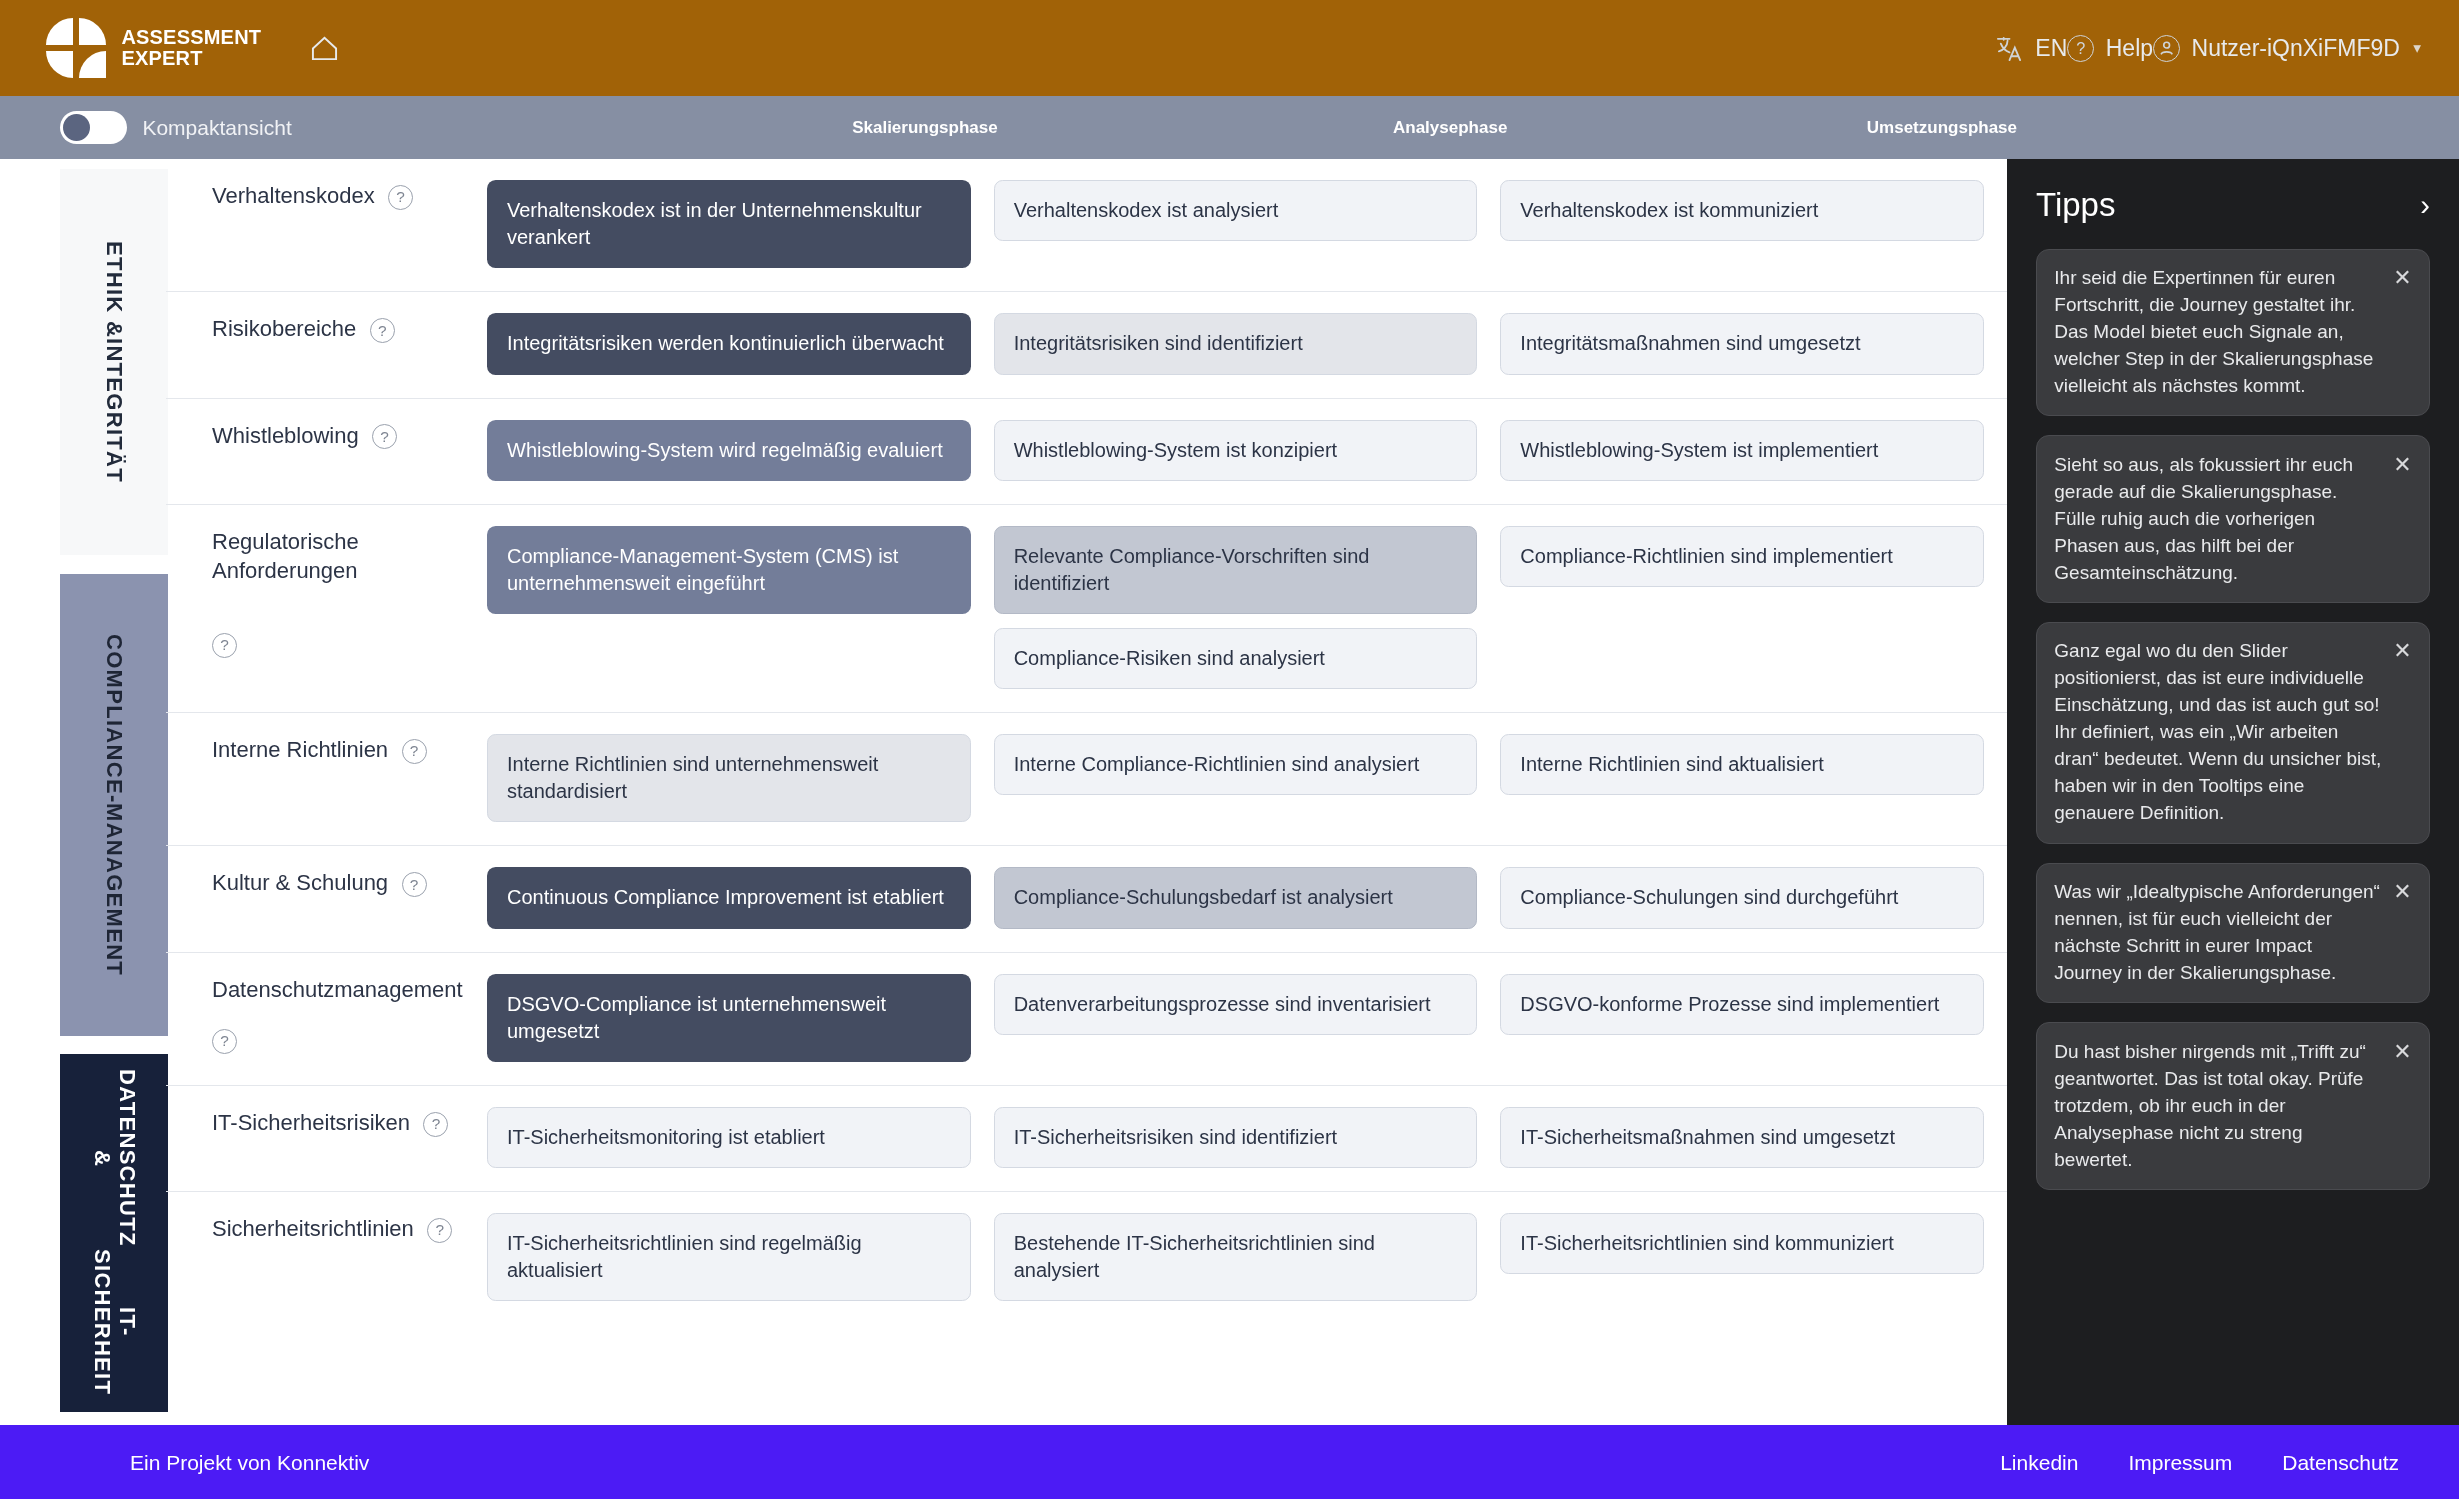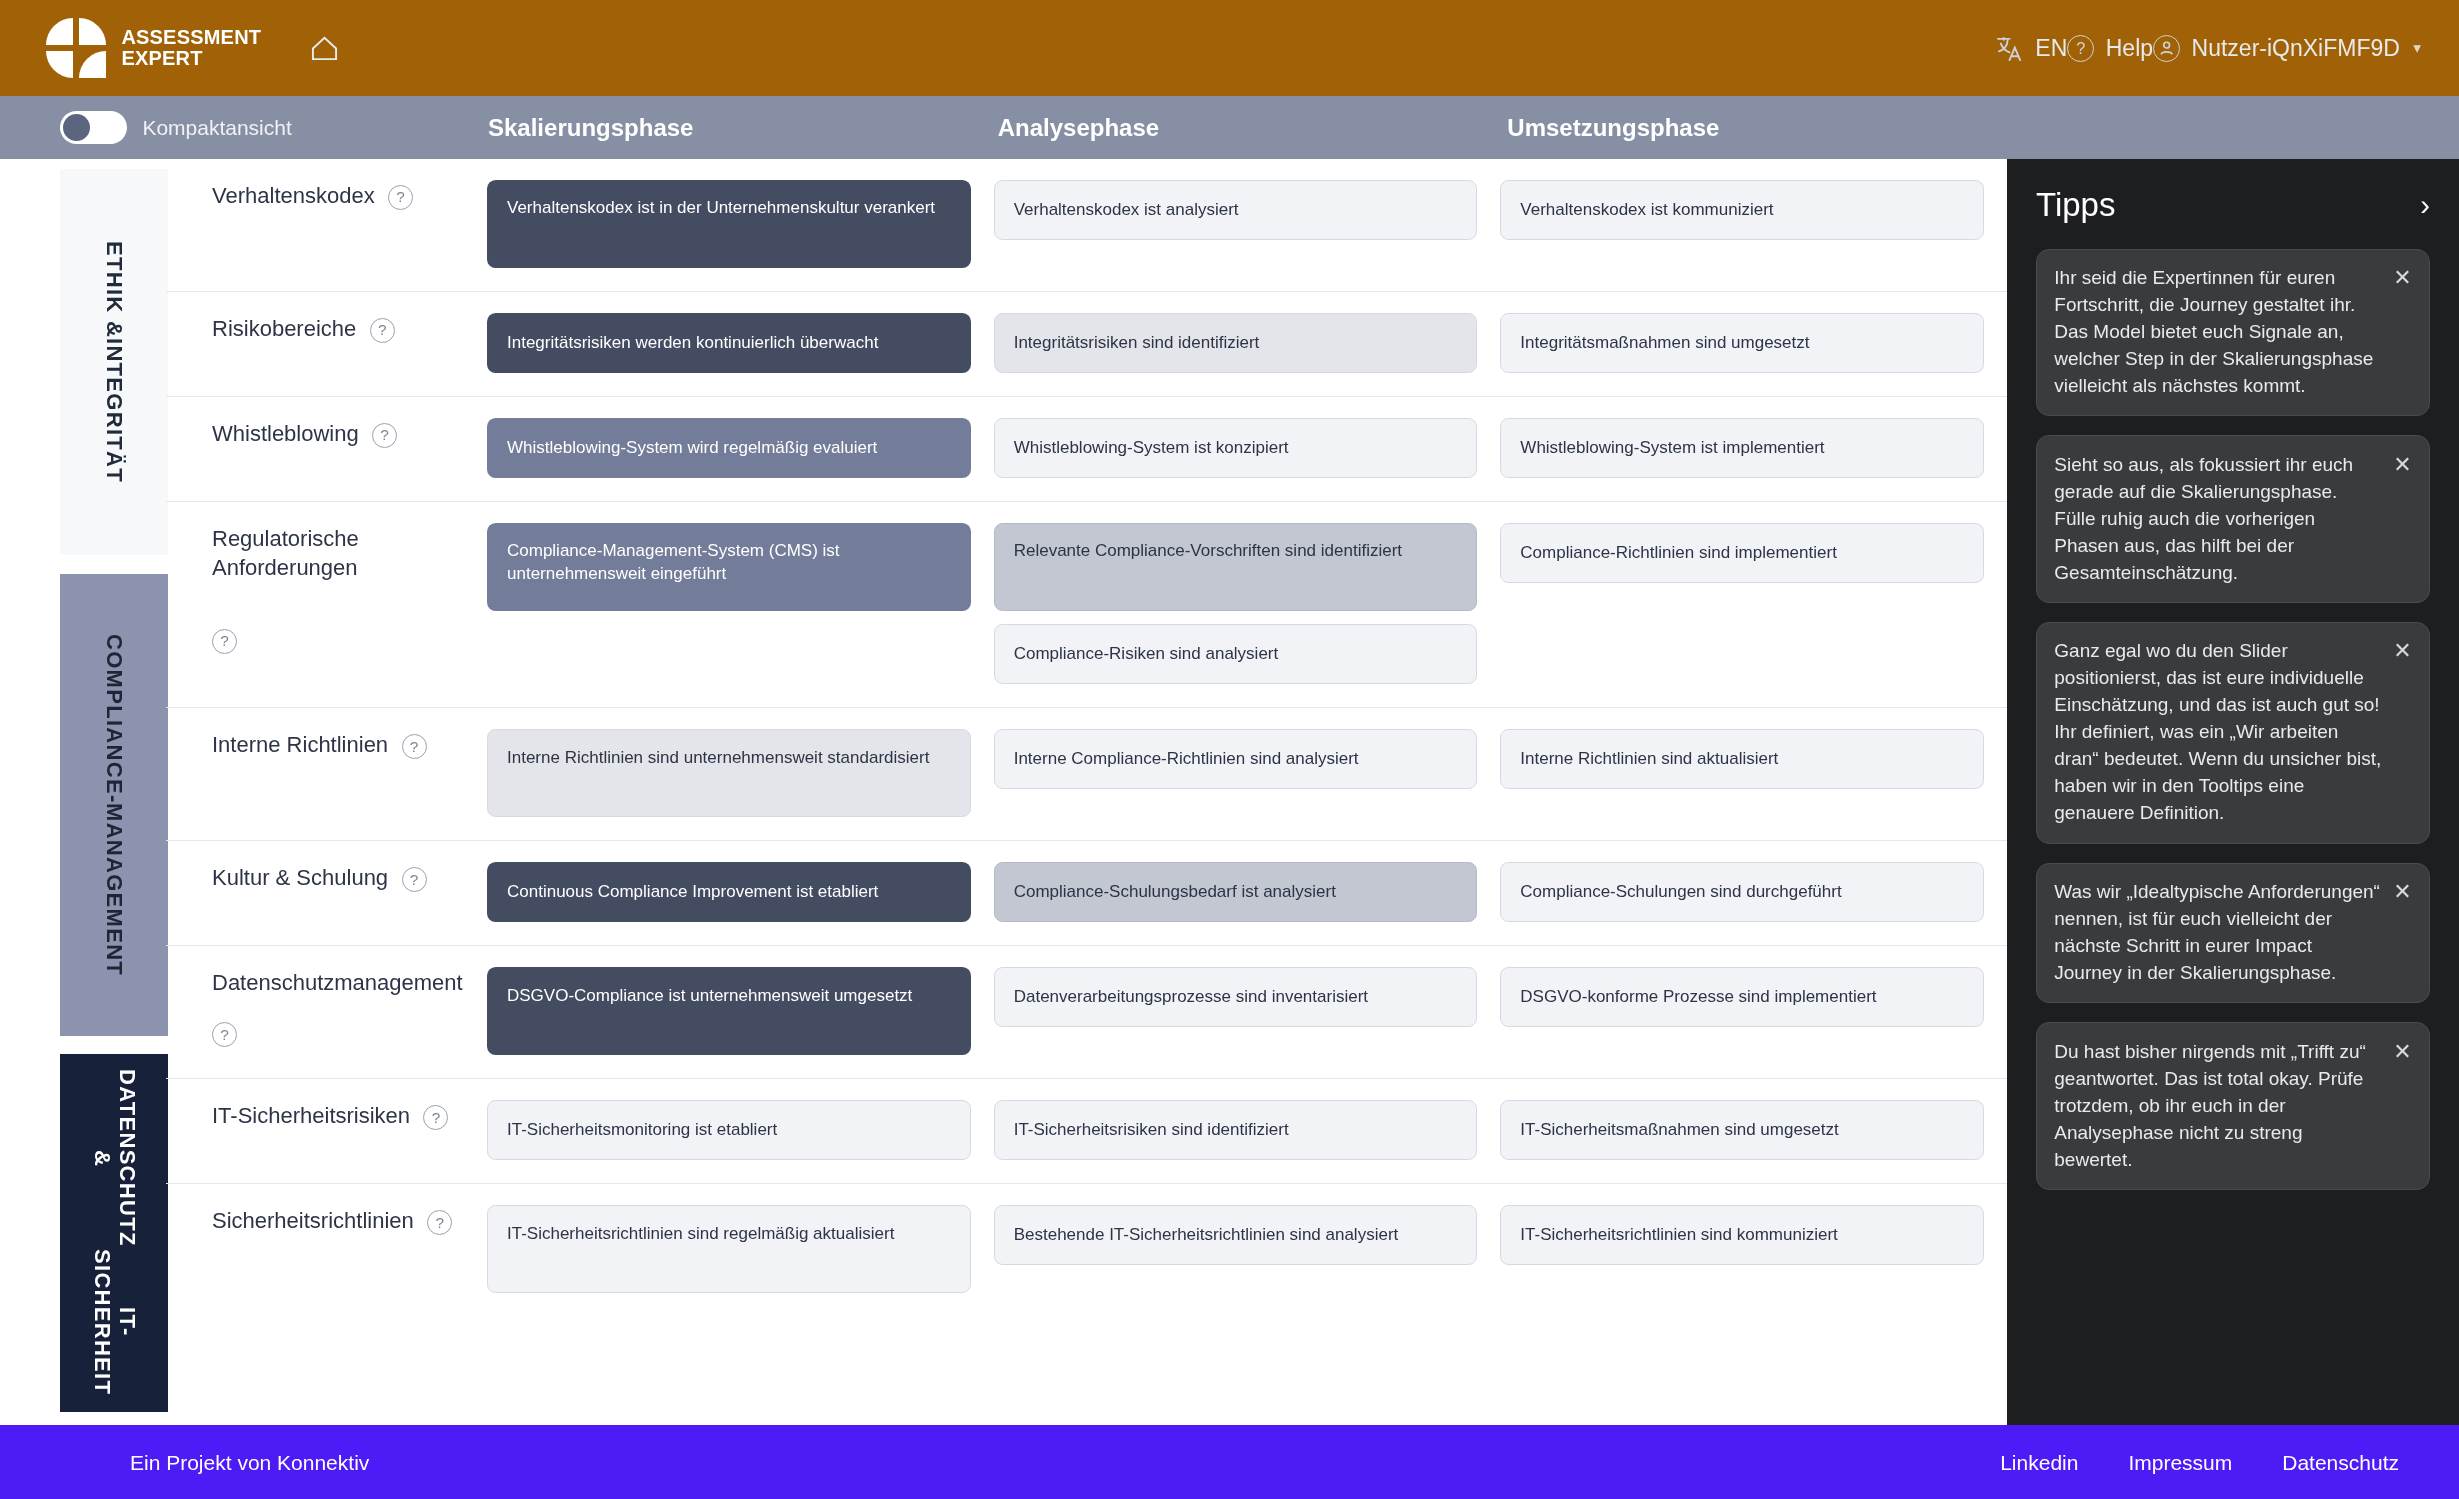--- a/index.html
+++ b/index.html
@@ -43,21 +43,21 @@
   }
   .toggle-area { display: flex; align-items: center; gap: 15.4px; padding-left: 60px; width: 488px; }
   .toggle {
     width: 67px; height: 33px; border-radius: 19px; background: #ffffff;
     position: relative; cursor: pointer; flex: 0 0 67px;
   }
   .toggle .knob { position: absolute; left: 2.9px; top: 2.9px; width: 27px; height: 27px;
                   border-radius: 50%; background: #5b6580; }
   .toggle-label { color: #f1f2f5; font-size: 21px; }
   .phase-cols { display: flex; flex: 1; }
-  .phase-col { flex: 1; text-align: left; color: #ffffff; font-size: 24px; font-weight: 700; }
+  .phase-col { flex: 1; text-align: right; color: #ffffff; font-size: 17px; font-weight: 700; }
   .phase-spacer { width: 442px; flex: 0 0 442px; }
 
   
   .body-area { flex: 1; display: flex; min-height: 0; position: relative; background: #fff; }
   .matrix { flex: 1; position: relative; padding-left: 60px; }
 
   .cat-rail { position: absolute; left: 60px; top: 0; width: 108px; }
   .cat-band {
     position: absolute; left: 0; width: 108px;
     display: flex; align-items: center; justify-content: center;
@@ -79,21 +79,21 @@
   .row-label .txt { font-size: 22px; color: #2c3446; line-height: 1.3; }
   .help-icon {
     width: 25px; height: 25px; border: 1.5px solid #9aa1ad; border-radius: 50%;
     display: inline-flex; align-items: center; justify-content: center;
     font-size: 15.4px; color: #7d8491; cursor: pointer; flex: 0 0 25px; margin-top: 2.9px;
   }
   .cells { display: flex; flex: 1; padding: 21px 0 23px 0; gap: 0; }
   .cell { flex: 1; padding-right: 23px; display: flex; flex-direction: column; gap: 13.4px; }
 
   .card {
-    border-radius: 8.6px; padding: 16.3px 19px; font-size: 17px; line-height: 1.34;
+    border-radius: 8.6px; padding: 16.3px 19px; font-size: 20px; line-height: 1.34;
     min-height: 60px; display: flex; align-items: center; cursor: pointer;
     border: 1px solid transparent;
   }
   .card.dark    { background: #444c61; color: #ffffff; }
   .card.slate   { background: #737d99; color: #ffffff; }
   .card.plain   { background: #f1f3f7; color: #2c3446; border-color: #d4d9e2; }
   .card.shaded  { background: #c2c7d2; color: #2c3446; border-color: #b3b9c6; }
   .card.shade2  { background: #e3e5ea; color: #2c3446; border-color: #d4d9e2; }
   .card.tall    { min-height: 88px; align-items: flex-start; }
 

